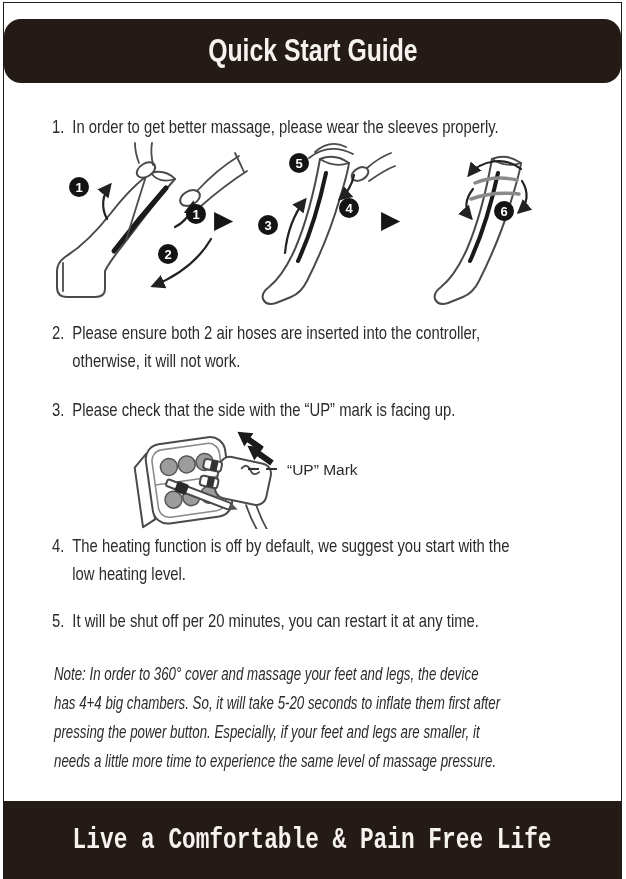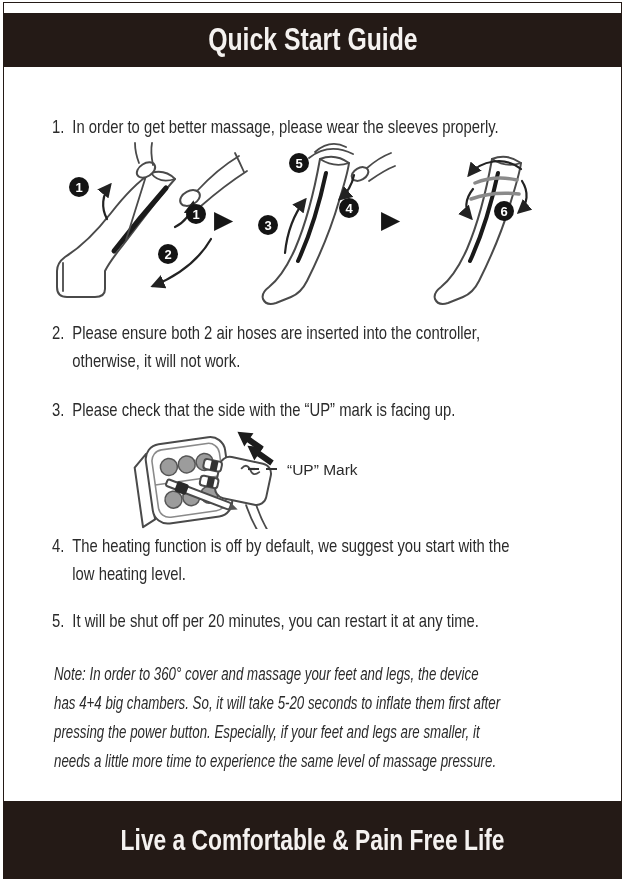--- a/index.html
+++ b/index.html
@@ -1,22 +1,22 @@
 <!DOCTYPE html>
 <html><head>
 <meta charset="utf-8">
 <style>
   html,body{margin:0;padding:0;background:#ffffff;}
   body{width:626px;height:879px;position:relative;font-family:"Liberation Sans",sans-serif;color:#2b2b2b;overflow:hidden;}
   .page{position:absolute;top:2px;left:3px;right:4px;bottom:0;border:1px solid #241a16;background:#fff;}
 
   
   .bar{position:absolute;left:0;right:0;background:#241a16;display:flex;align-items:center;justify-content:center;}
-  .bar.header{top:10px;height:54px;}
-  .bar.footer{bottom:0;height:77px;}
+  .bar.header{top:16px;height:64px;border-radius:17px;}
+  .bar.footer{bottom:0;height:77px;font-family:Liberation Mono, monospace;}
   .bar-title{margin:0;color:#f5f2f0;font-weight:bold;white-space:nowrap;}
   .header .bar-title{font-size:31px;transform:scaleX(.80);}
   .footer .bar-title{font-size:30px;transform:scaleX(.76);}
 
   
   .step{position:absolute;left:48px;display:flex;font-size:19px;line-height:28px;transform:scaleX(.78);transform-origin:0 0;white-space:nowrap;}
   .step .num{width:26px;flex:0 0 26px;}
   .s1{top:110px}.s2{top:316px}.s3{top:393px}.s4{top:529px}.s5{top:604px}
 
   

